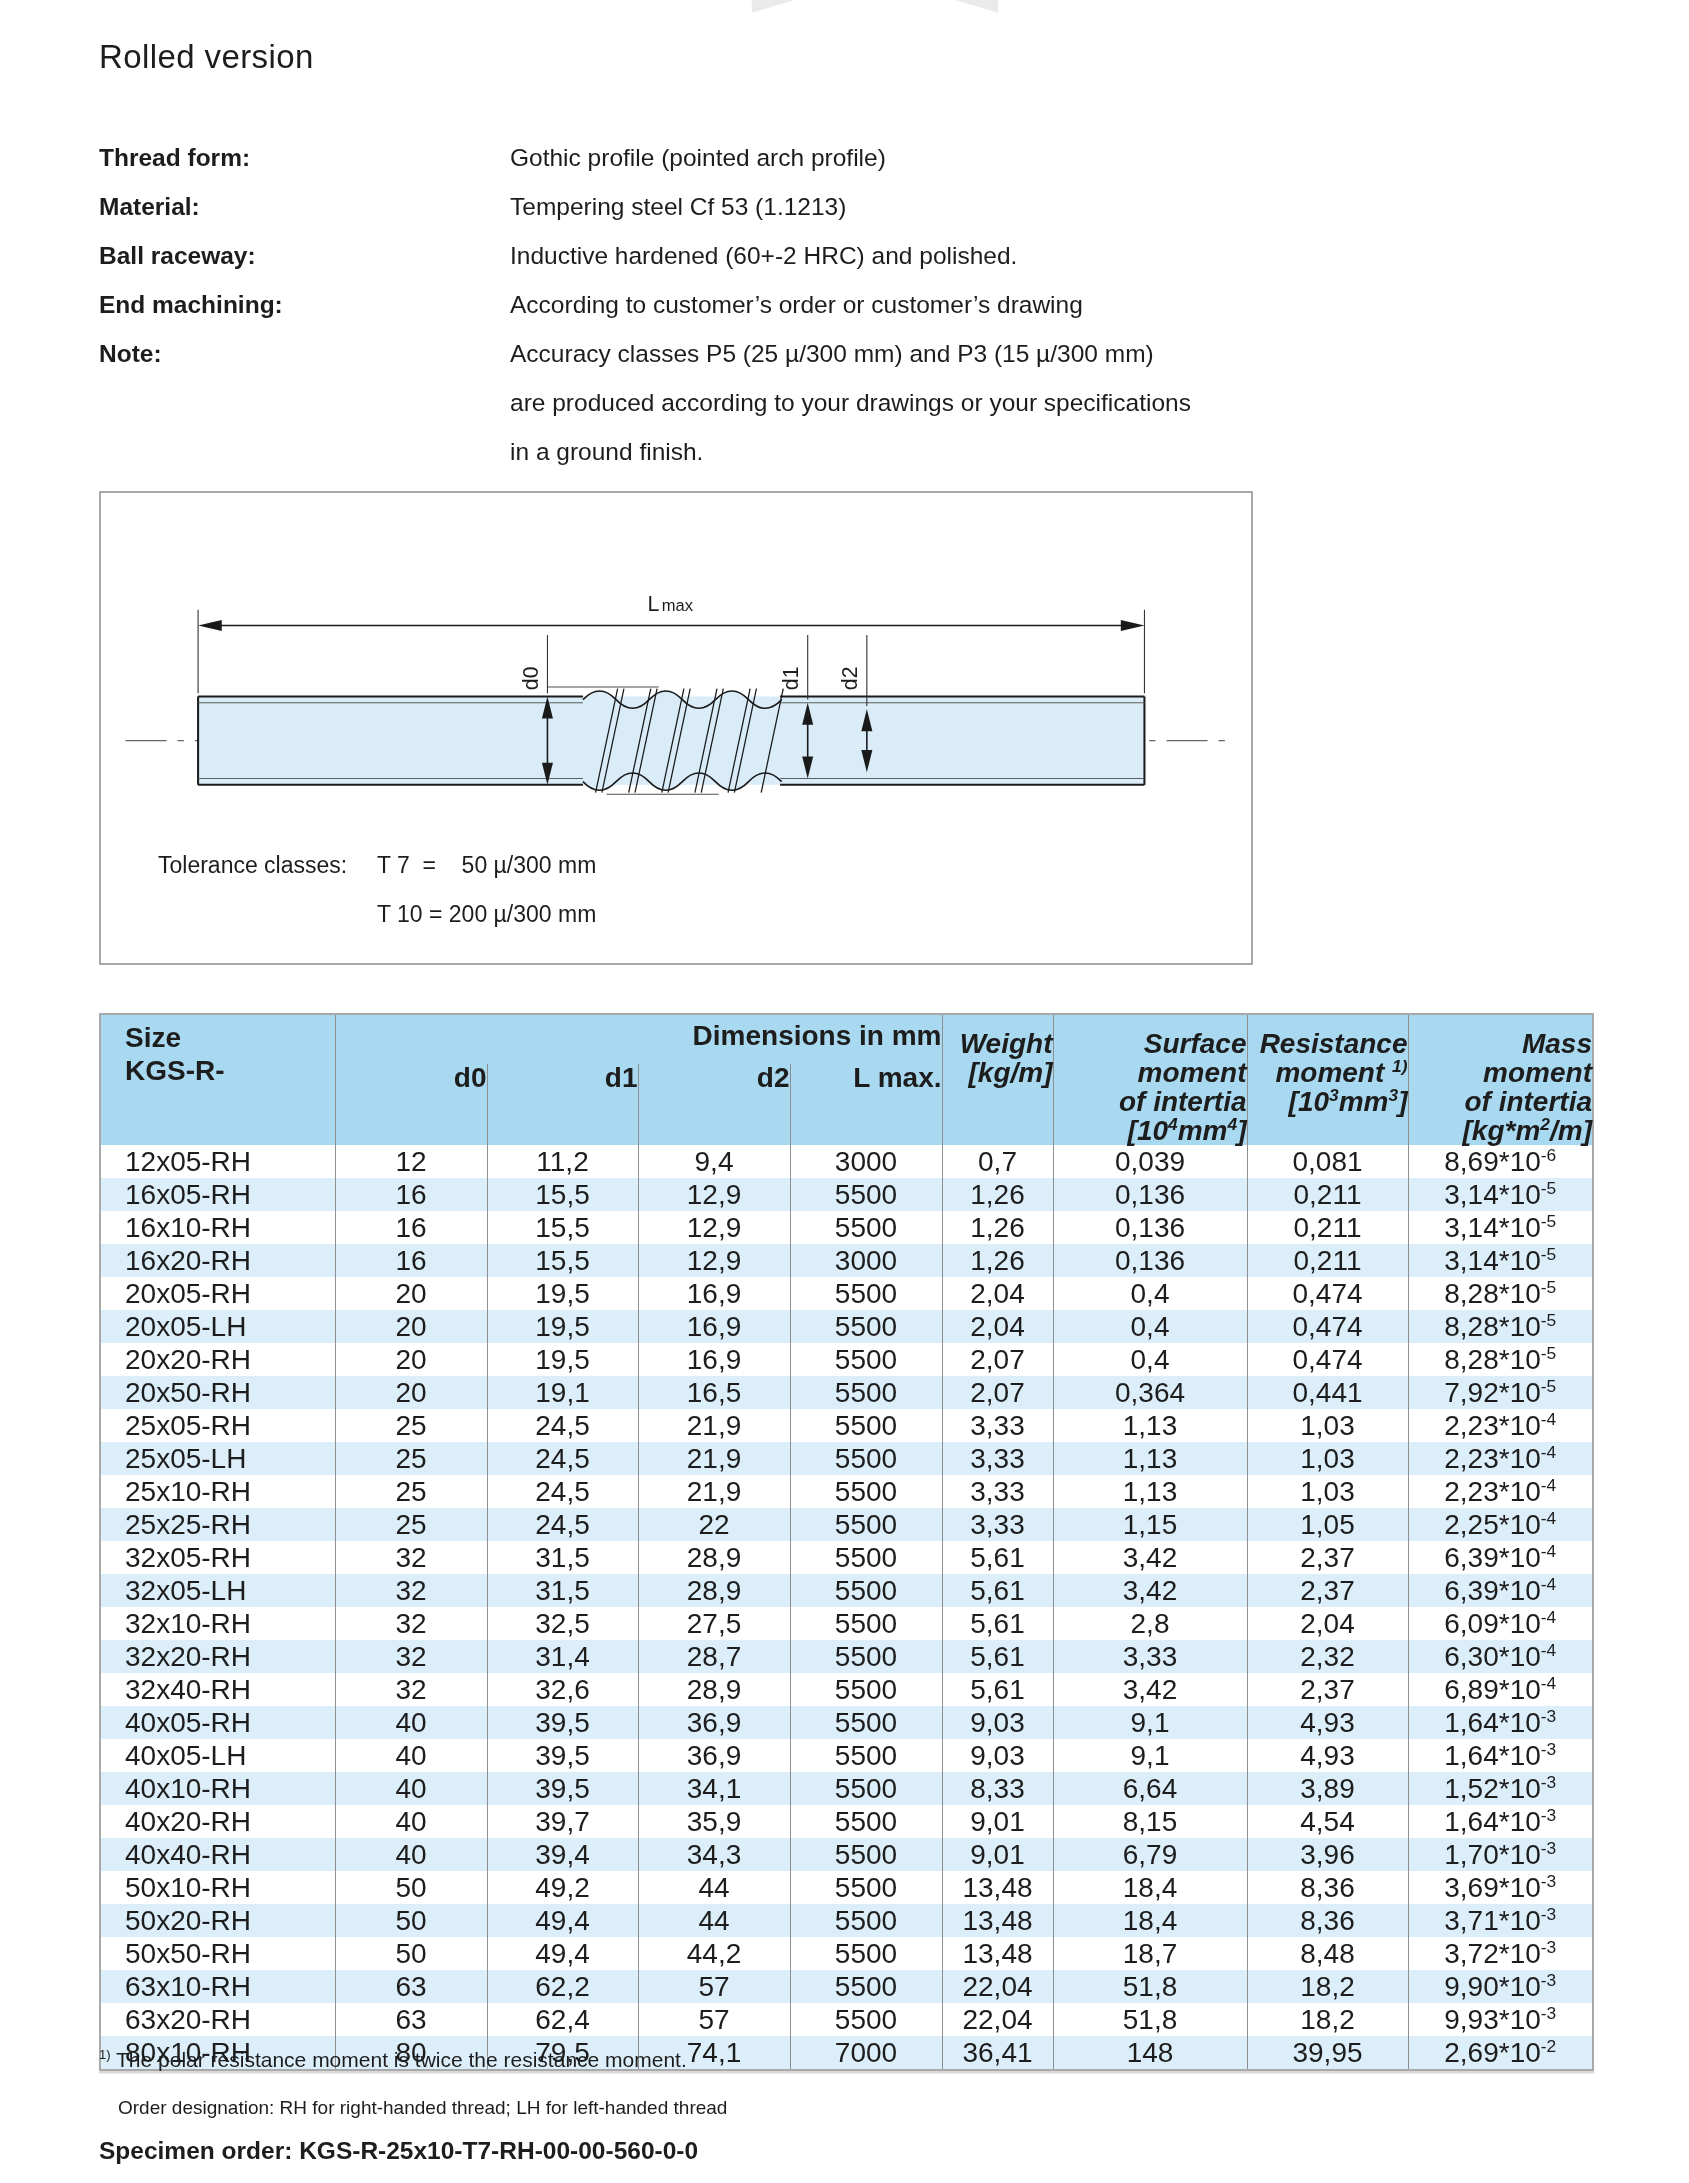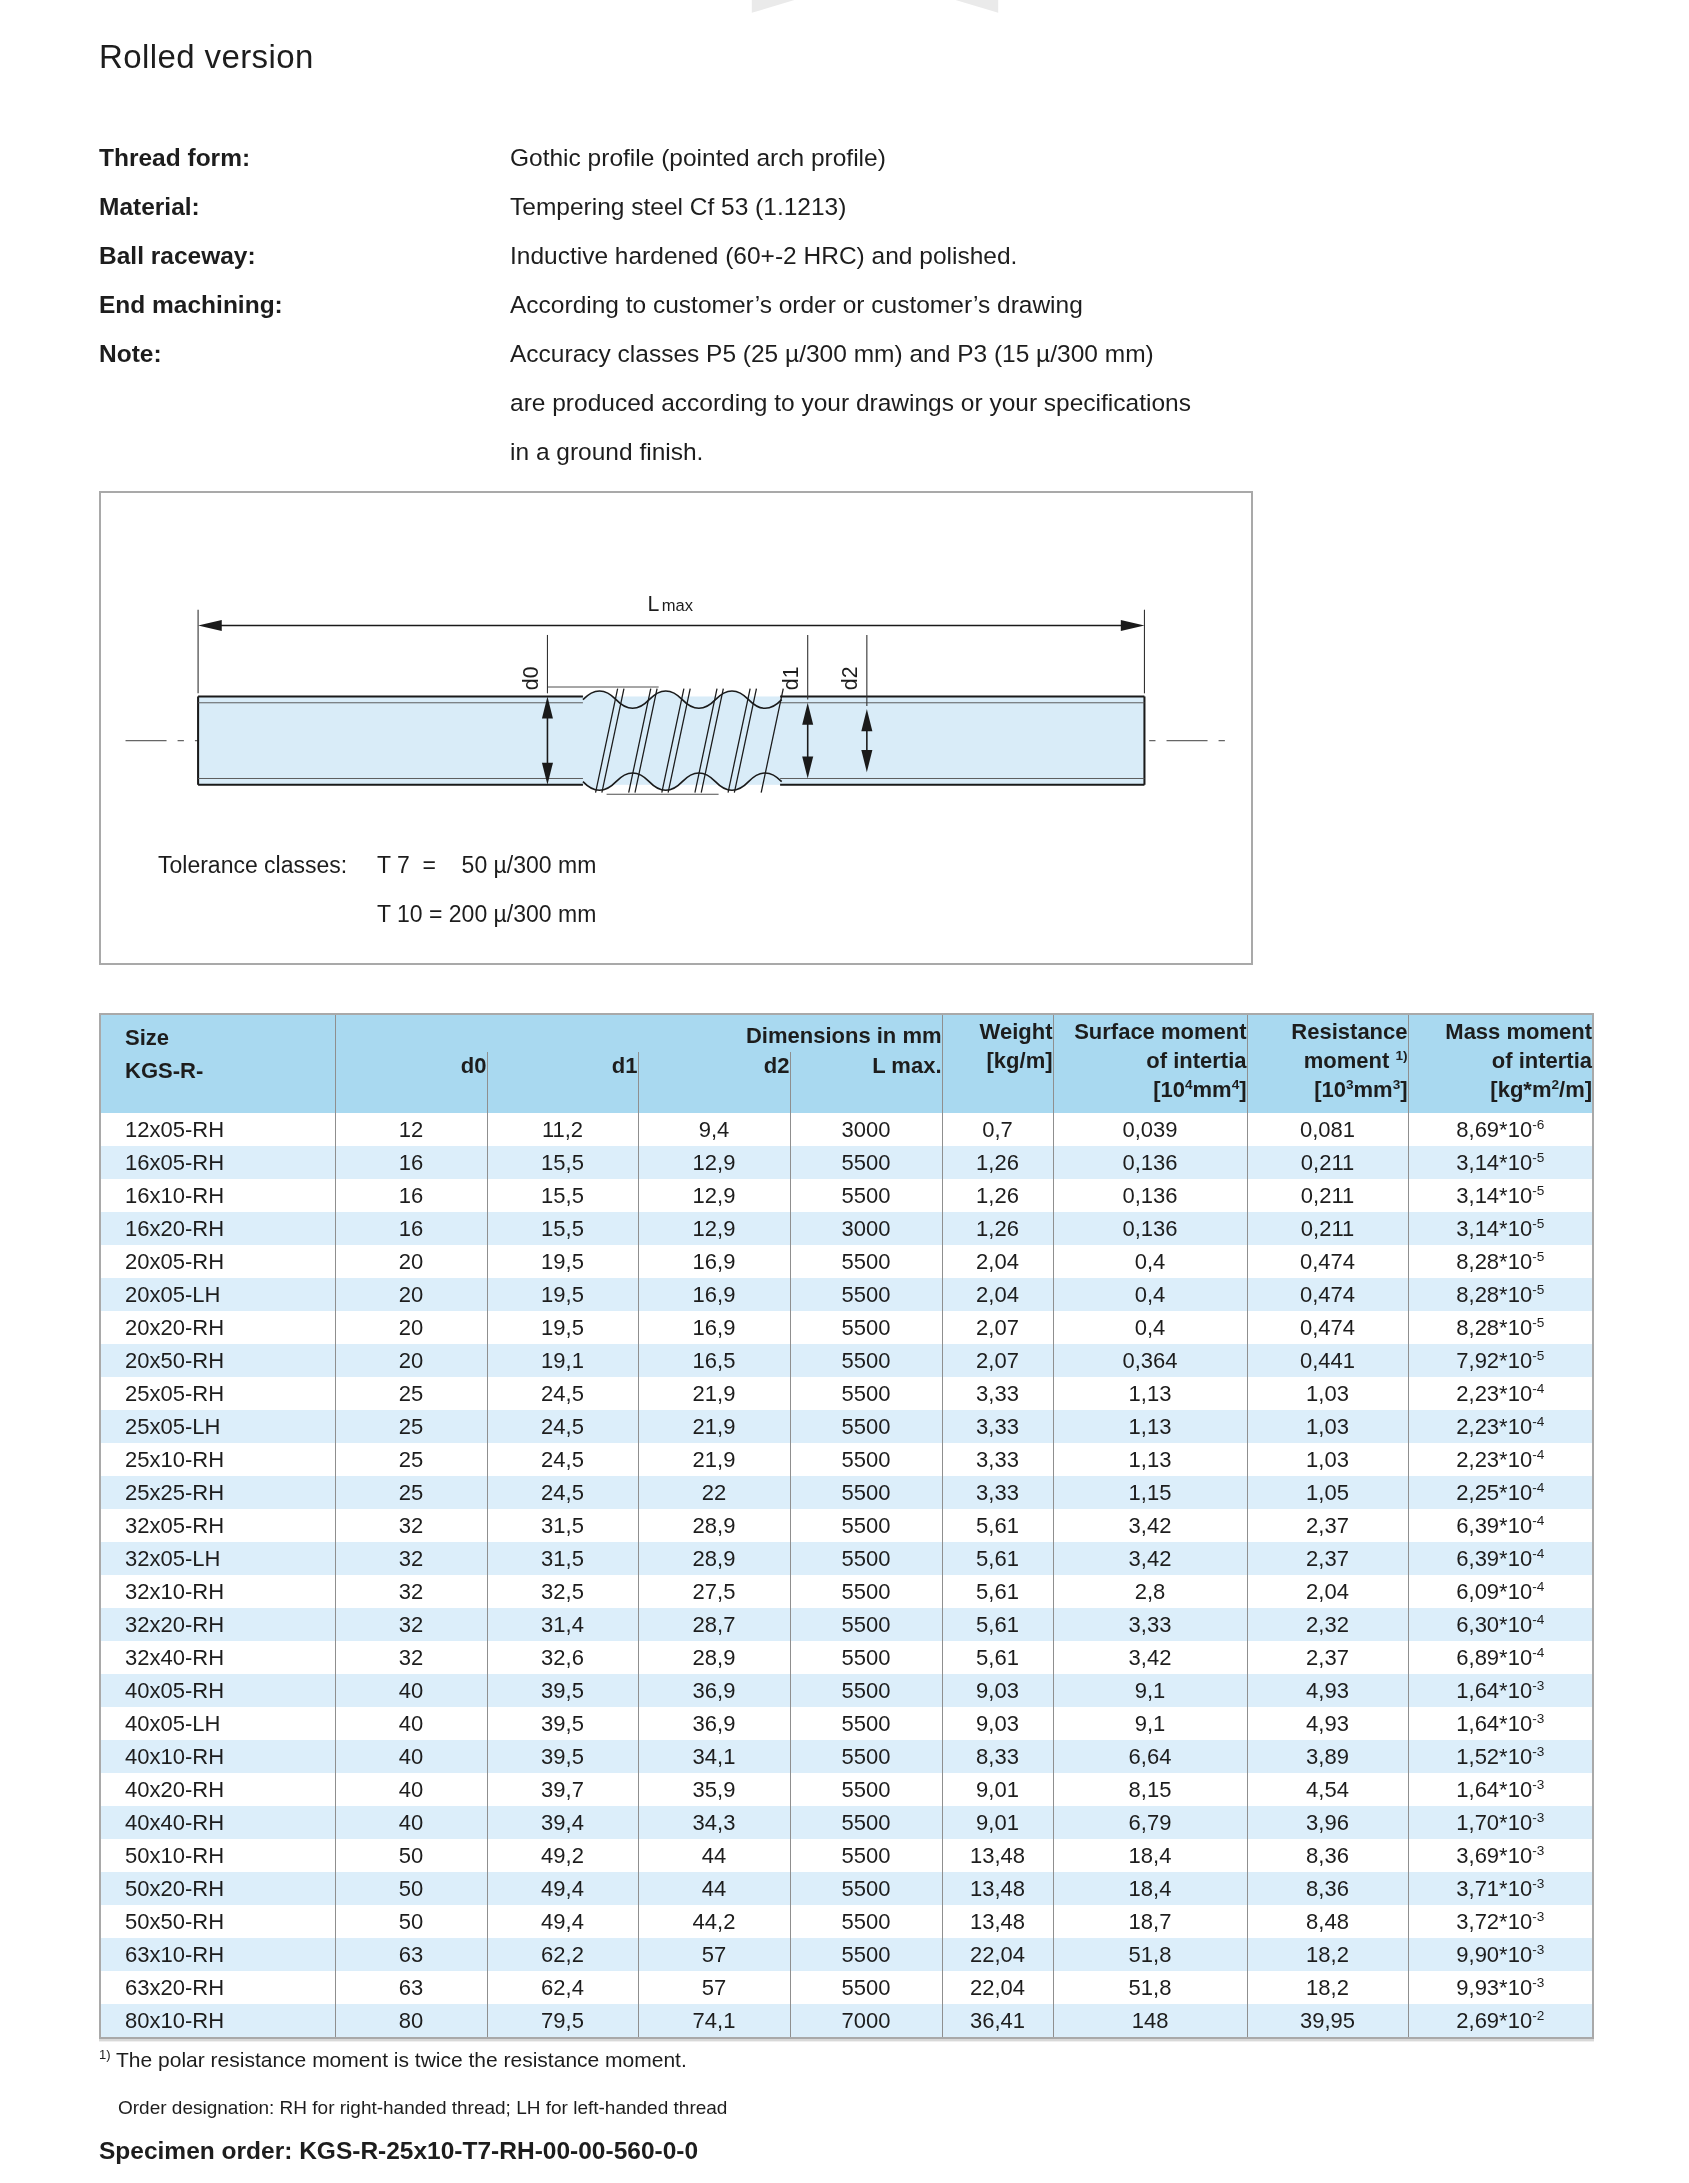--- a/index.html
+++ b/index.html
@@ -29,33 +29,33 @@
   .diagram-box svg{position:absolute;left:0;top:0;}
   .tol-label{position:absolute;left:57px;top:359px;font-size:23px;white-space:pre;}
   .tol-line1{position:absolute;left:276px;top:359px;font-size:23px;white-space:pre;}
   .tol-line2{position:absolute;left:276px;top:408px;font-size:23px;white-space:pre;}
   .dim-text{font-size:27px;fill:#1d1d1d;font-family:"Liberation Sans",sans-serif;}
   .dim-text-sm{font-size:21px;fill:#1d1d1d;font-family:"Liberation Sans",sans-serif;}
 
   table.data-table{
     position:absolute;left:99px;top:1013px;width:1492px;
     border-collapse:collapse;table-layout:fixed;
-    border:2.4px solid #a9a9a9;font-size:22px;
+    border:2.4px solid #a9a9a9;font-size:28px;
     box-shadow:0 2.4px 0 #d8d8d8;
   }
   .data-table thead th{
     background:#a9d9f0;font-weight:bold;padding:0;line-height:29px;
     vertical-align:top;text-align:right;
   }
   .data-table th.h-size{
     text-align:left;padding:6.3px 0 0 24px;line-height:33px;
   }
   .data-table th.h-group{padding-top:6.3px;}
   .data-table th.h-sub{padding-top:0;line-height:27px;}
-  .data-table th.h-col{padding-top:2px;}
+  .data-table th.h-col{padding-top:14px;font-style:italic;}
   .data-table .vline{border-left:1.6px solid #8f8f8f;}
   .data-table tbody td{
     height:33px;padding:0;text-align:center;line-height:33px;
     border-left:1.6px solid #8f8f8f;overflow:hidden;white-space:nowrap;
   }
   .data-table tbody td:first-child{
     border-left:none;text-align:left;padding-left:24px;
   }
   .data-table tbody tr:nth-child(even){background:#dceefa;}
   .data-table thead tr.r1{height:38px;}

